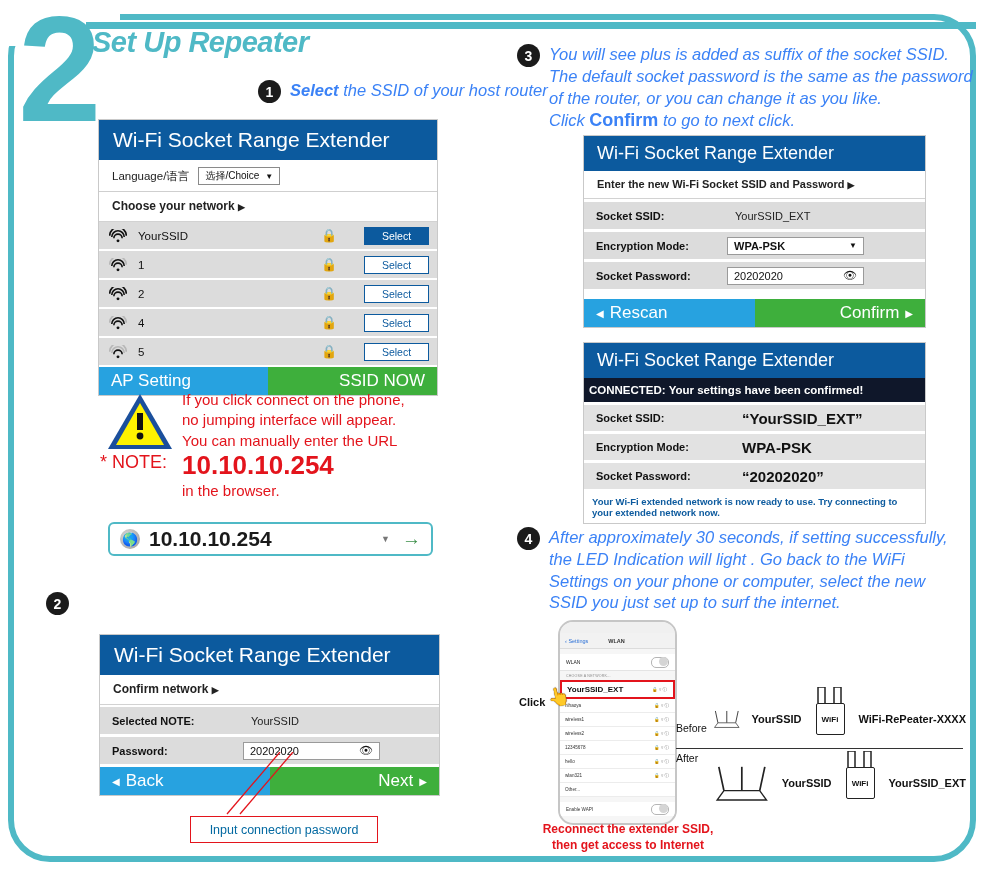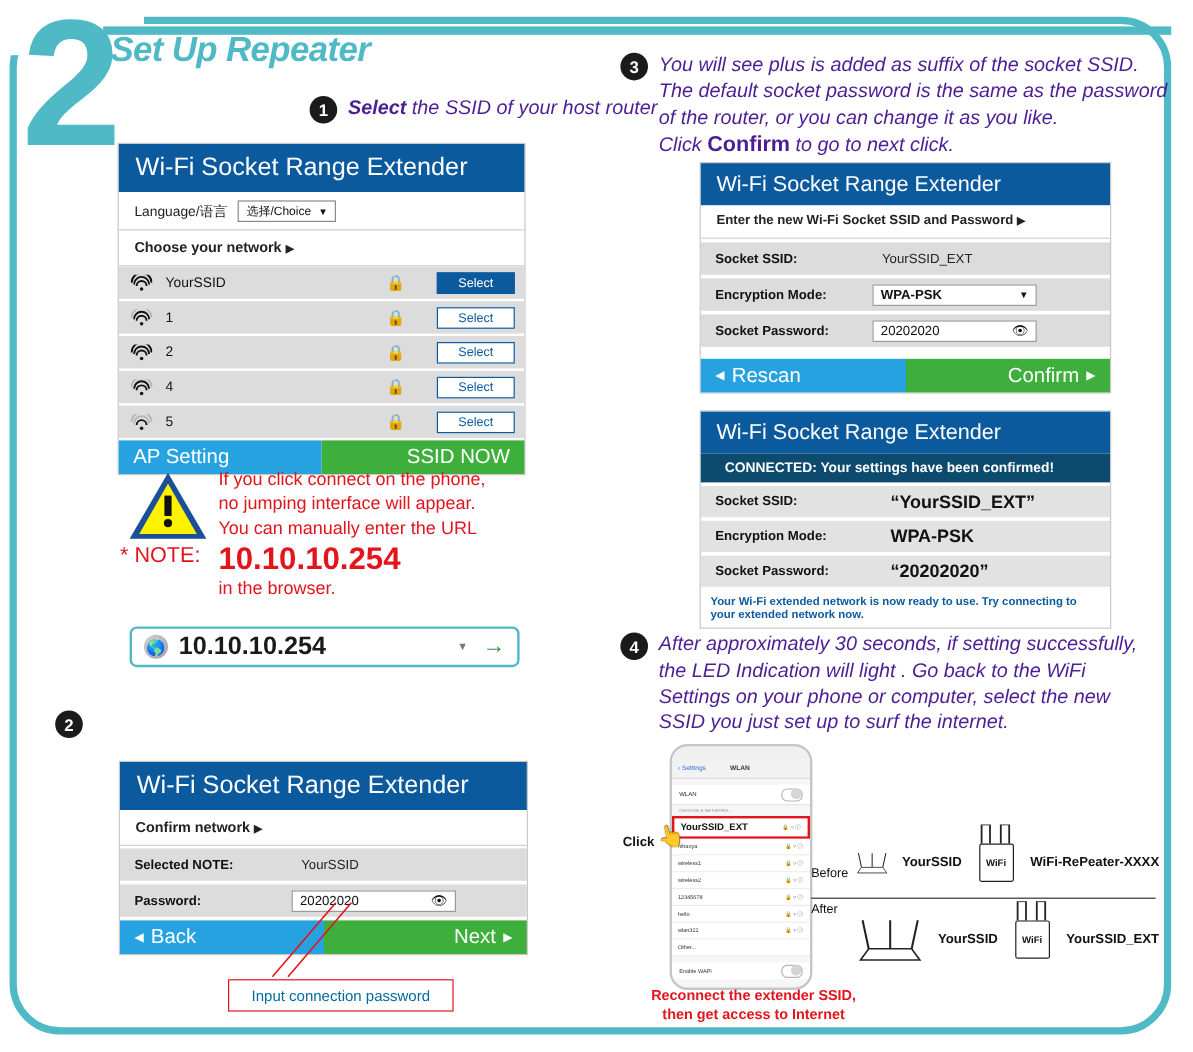--- a/index.html
+++ b/index.html
@@ -39,21 +39,21 @@
   
   .bullet{
     display:inline-flex;align-items:center;justify-content:center;
     width:23px;height:23px;border-radius:50%;
     background:#1b1b1b;color:#fff;font-size:14px;font-weight:bold;
     font-family:"Liberation Sans", sans-serif;
     flex:0 0 auto;
   }
   .step{position:absolute;display:flex;align-items:flex-start;gap:9px;}
   .step-text{
-    font-size:16.5px;font-style:italic;color:#4c1d95;line-height:1.32;
+    font-size:16.5px;font-style:italic;color:#3b82f6;line-height:1.32;
     font-family:"Liberation Sans", sans-serif;
   }
   .step-text b{font-style:italic;font-weight:bold;}
   .step-text .nb{font-style:normal;font-weight:bold;}
 
   
   .panel{position:absolute;background:#fff;border:1px solid #c9c9c9;box-sizing:border-box;}
   .panel-head{
     background:#0C5A9E;color:#fff;font-size:21px;padding:8px 14px;
     font-family:"Liberation Sans", sans-serif;font-weight:normal;
@@ -101,22 +101,22 @@
   .frm-input{
     background:#fff;border:1px solid #9a9a9a;height:18px;width:137px;
     display:flex;align-items:center;justify-content:space-between;
     padding:0 6px;font-size:11px;color:#111;box-sizing:border-box;
   }
   .eye{font-size:11px;}
   .caret{font-size:8px;}
 
   
   .conn-banner{
-    background:#0c4a6e;color:#fff;font-size:11.5px;font-weight:bold;
-    padding:6px 20px;margin:0;
+    background:#0f172a;color:#fff;font-size:11.5px;font-weight:bold;
+    padding:6px 5px;margin:0;
   }
   .frm-row2{display:flex;align-items:center;background:#e2e2e2;height:26px;margin-bottom:3px;padding:0 12px;}
   .frm-lbl2{font-size:11px;font-weight:bold;color:#111;width:146px;}
   .frm-val2{font-size:15px;font-weight:bold;color:#111;}
   .conn-note{font-size:9.5px;color:#0C5A9E;font-weight:bold;padding:4px 8px 5px 8px;}
 
   
   .note-wrap{position:absolute;left:100px;top:390px;width:350px;}
   .warn-tri{position:absolute;left:6px;top:2px;}
   .note-label{

